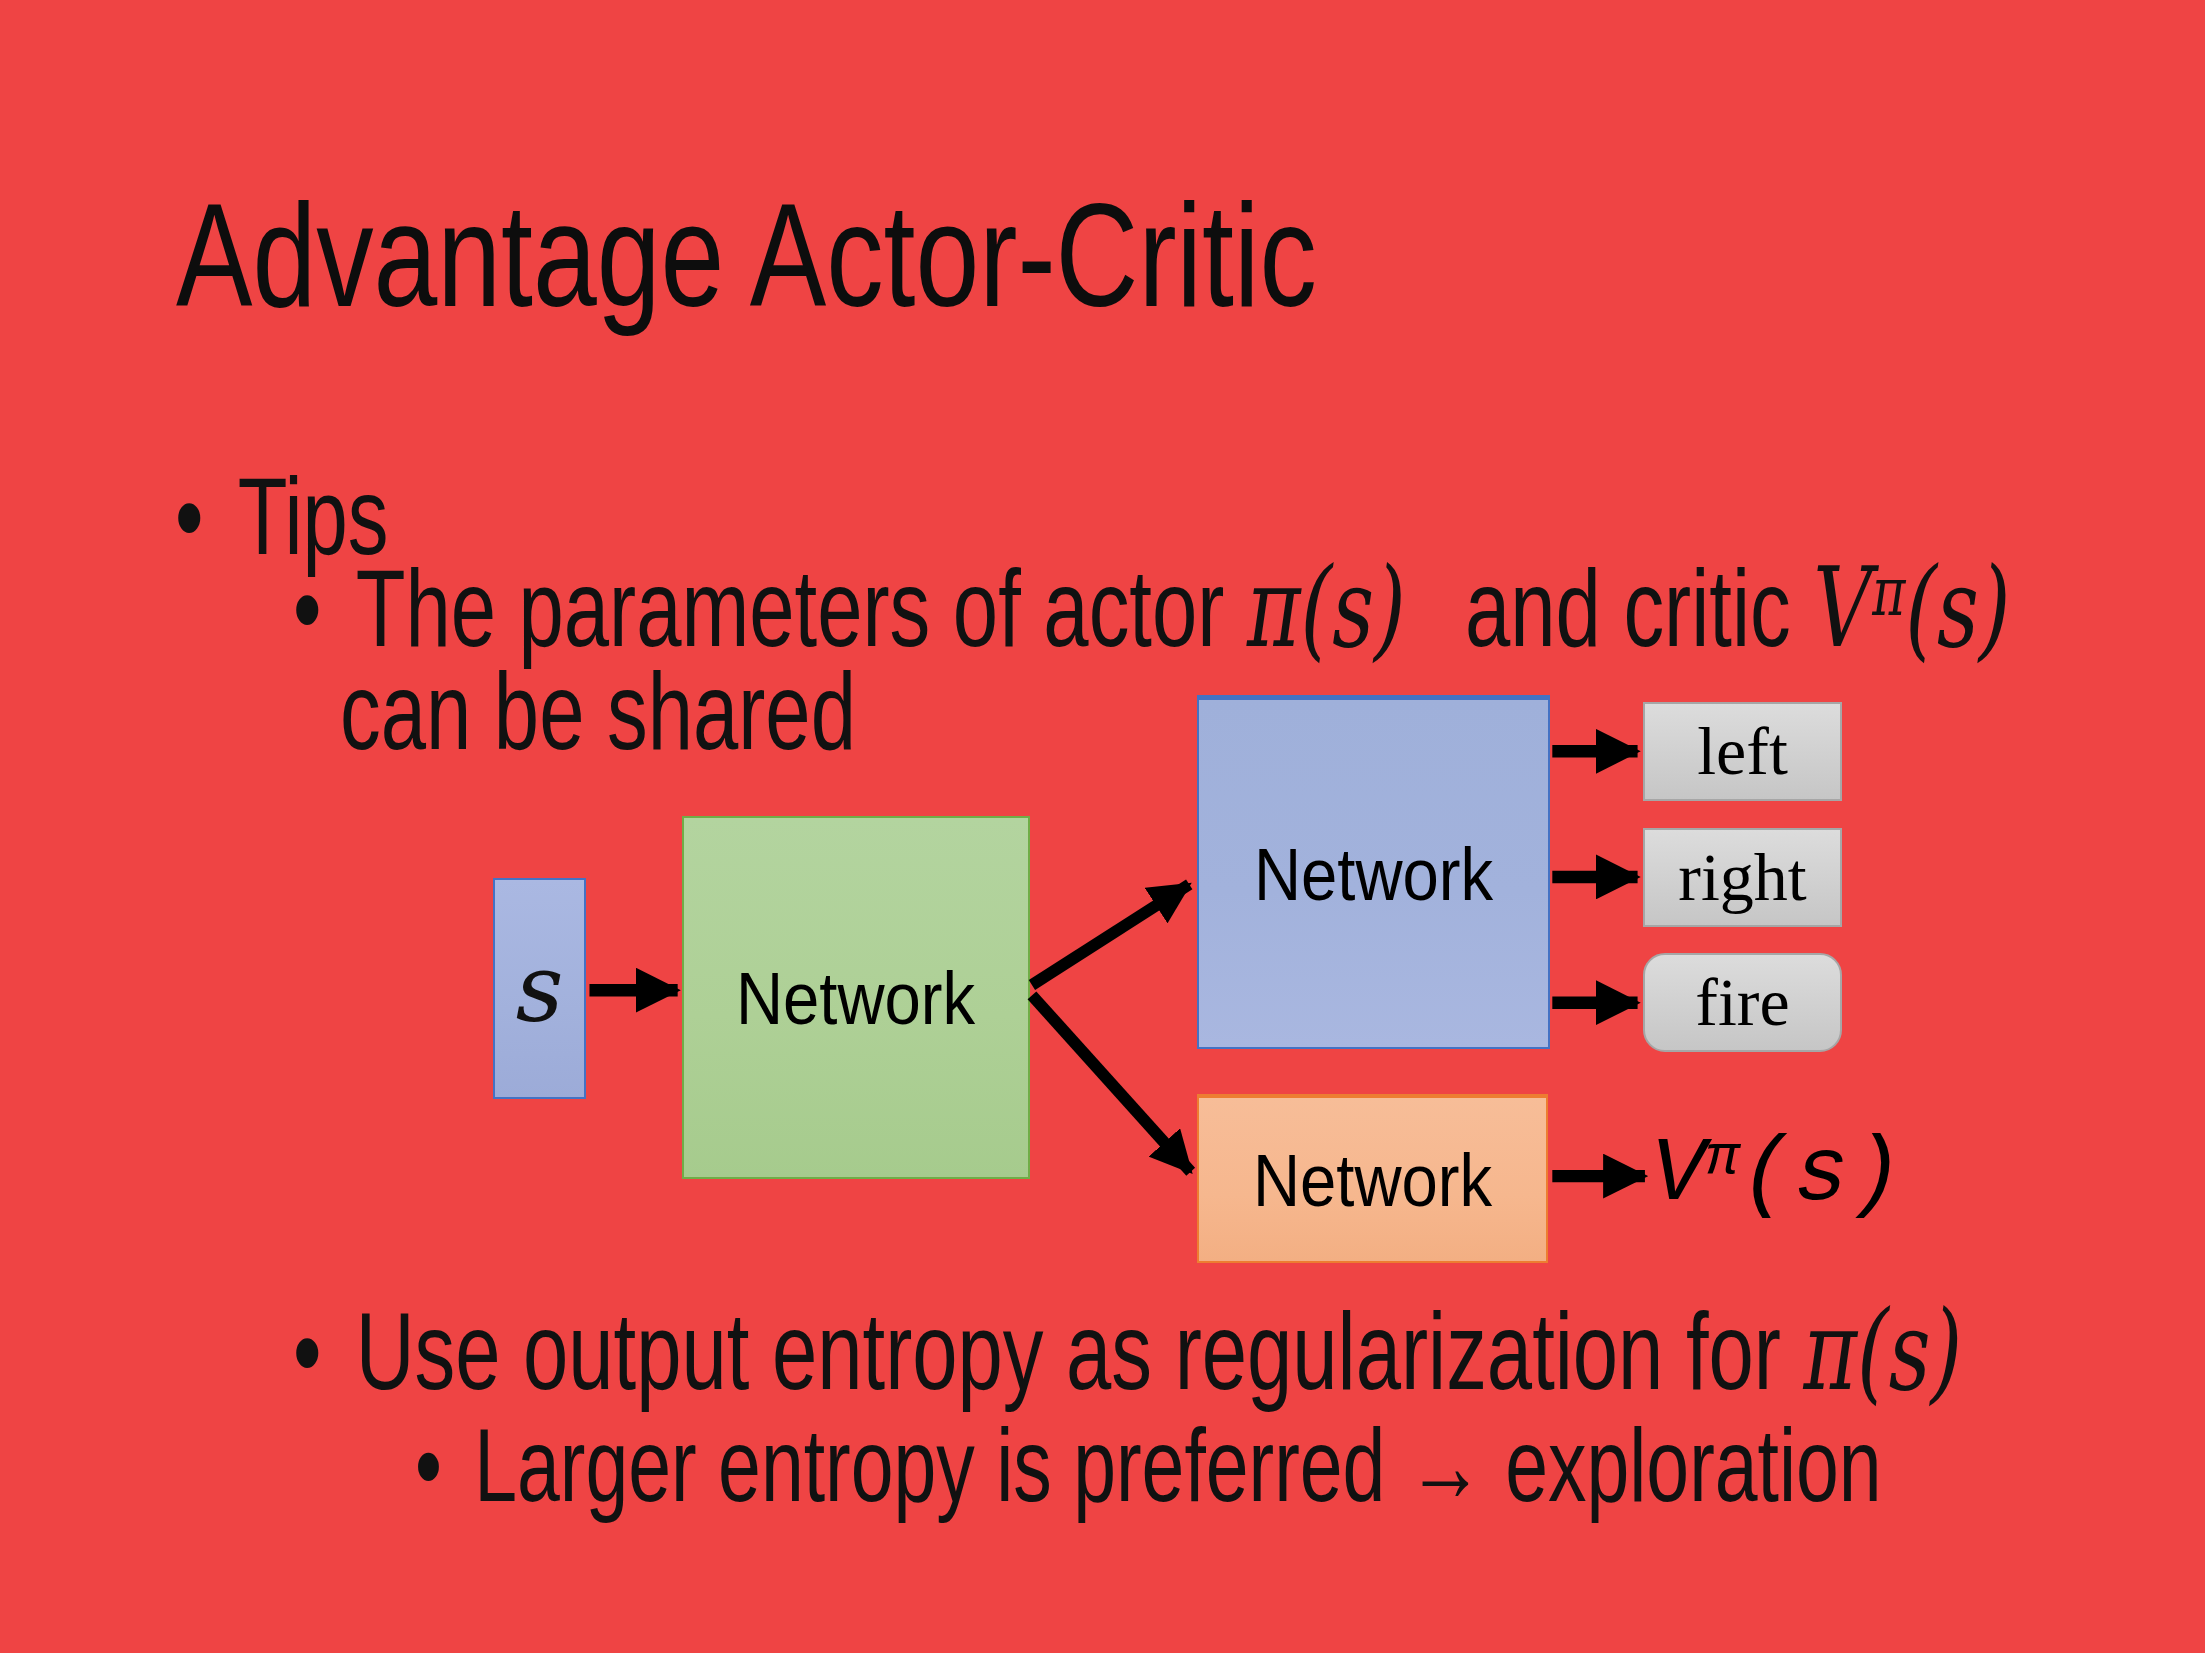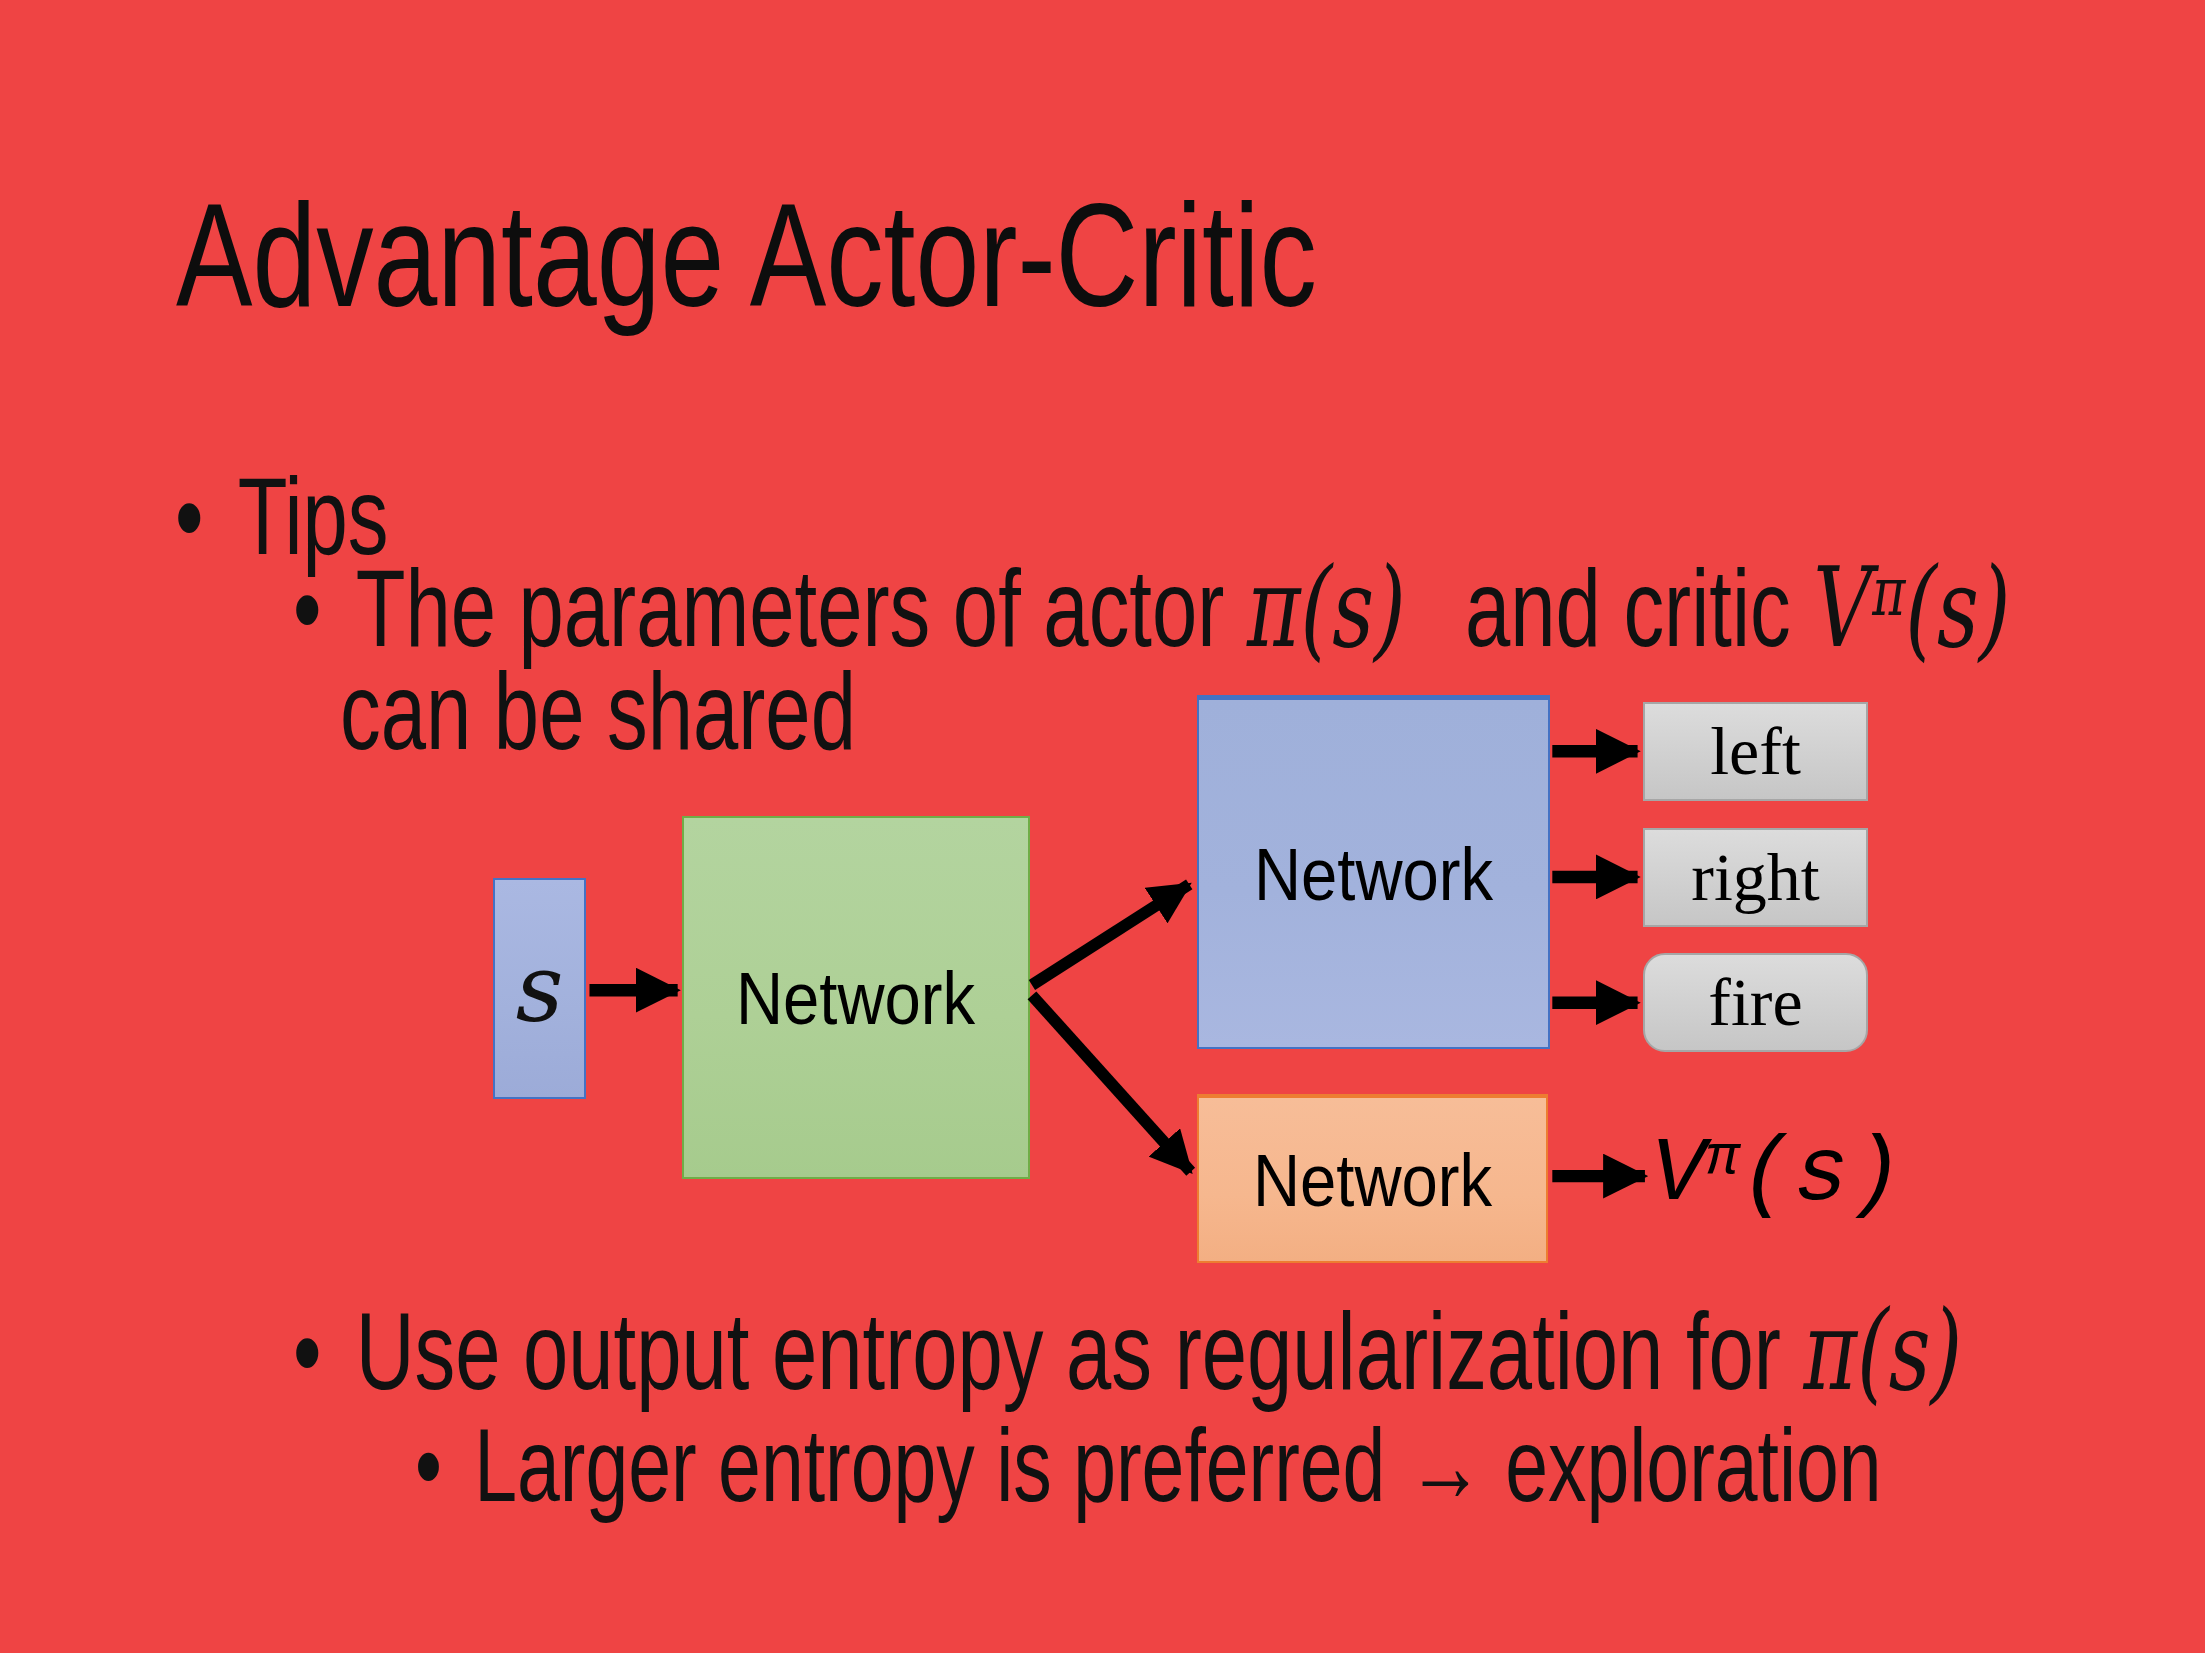--- a/index.html
+++ b/index.html
@@ -28,21 +28,21 @@
   .input-box .s-label{font-size:93px;font-family:"DejaVu Serif","Liberation Serif",serif;font-style:italic;}
   .shared-box{left:682px;top:816px;width:348px;height:363px;
               background:linear-gradient(180deg,#b3d49f 0%,var(--shared-fill,#aed096) 55%,#a6cb8d 100%);
               border:2.9px solid var(--shared-border,#70ad47);}
   .actor-box{left:1197px;top:695px;width:353px;height:354px;
              background:linear-gradient(180deg,#9fb0da 0%,var(--actor-fill,#a2b2dc) 55%,#a9b7e0 100%);
              border:2.9px solid var(--actor-border,#4472c4);border-top-width:5.1px;}
   .critic-box{left:1197px;top:1094px;width:351px;height:169px;
               background:linear-gradient(180deg,#f7bd98 0%,var(--critic-fill,#f6b78e) 60%,#f3af83 100%);
               border:2.2px solid var(--critic-border,#ed7d31);border-top-width:4.4px;}
-  .action-box{left:1643px;width:225px;height:99px;
+  .action-box{left:1643px;width:199px;height:99px;
               background:linear-gradient(180deg,var(--action-fill-top,#dcdcdc),var(--action-fill-bottom,#c6c6c6));
               border:2.2px solid var(--action-border,#a6a6a6);}
   .action-label{font-family:"Liberation Serif","DejaVu Serif",serif;font-size:68px;color:#000;}
   .act-left{top:702px;} .act-right{top:828px;justify-content:center;} .act-fire{top:953px;border-radius:22px;}
 
   .v-out{left:1651px;top:1123px;font-size:91px;font-family:Liberation Mono, monospace;
          font-style:italic;color:#000;}
   .v-out sup{font-size:62%;vertical-align:40%;}
 
   svg.arrows{position:absolute;left:0;top:0;width:2205px;height:1654px;pointer-events:none;}

